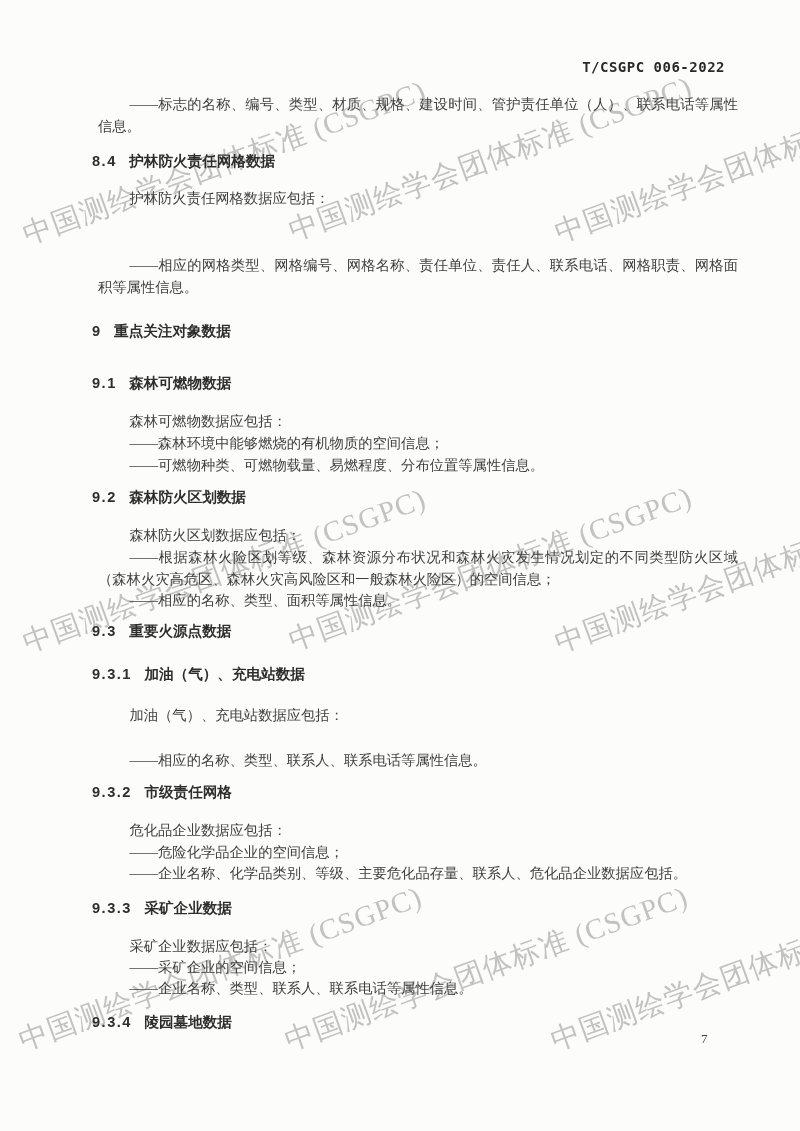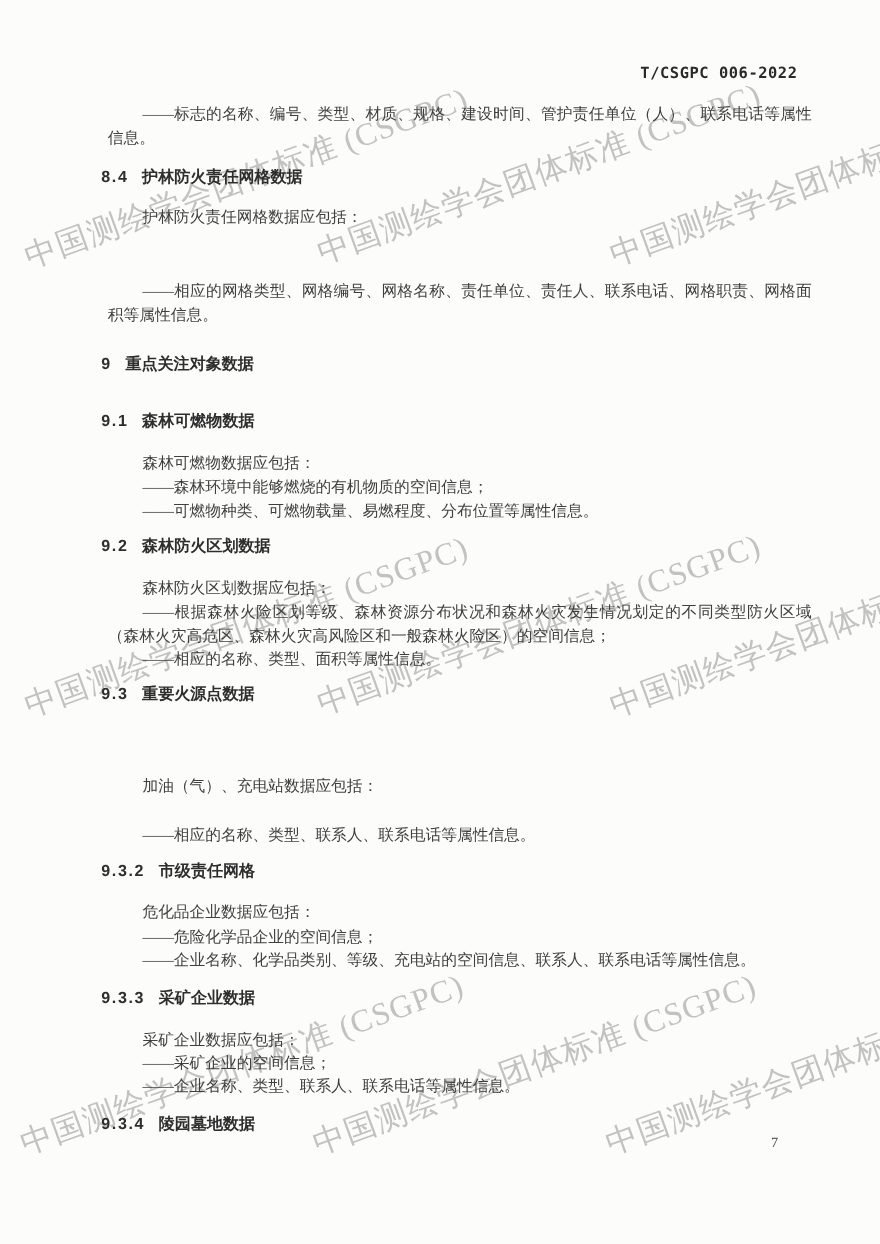--- a/index.html
+++ b/index.html
@@ -89,29 +89,32 @@
       <span class="num">9.2</span><span class="title">森林防火区划数据</span>
     </div>
     <div class="para" style="top:524px">森林防火区划数据应包括：</div>
     <div class="para" style="top:546px">——根据森林火险区划等级、森林资源分布状况和森林火灾发生情况划定的不同类型防火区域（森林火灾高危区、森林火灾高风险区和一般森林火险区）的空间信息；</div>
     <div class="para" style="top:589px">——相应的名称、类型、面积等属性信息。</div>
 
     <div class="heading" style="top:622px">
       <span class="num">9.3</span><span class="title">重要火源点数据</span>
     </div>
 
+    <div class="heading" style="top:665px">
+      <span class="num">9.3.1</span><span class="title">加油（气）、充电站数据</span>
+    </div>
     <div class="para" style="top:704px">加油（气）、充电站数据应包括：</div>
     <div class="para" style="top:749px">——相应的名称、类型、联系人、联系电话等属性信息。</div>
 
     <div class="heading" style="top:783px">
       <span class="num">9.3.2</span><span class="title">市级责任网格</span>
     </div>
     <div class="para" style="top:819px">危化品企业数据应包括：</div>
     <div class="para" style="top:841px">——危险化学品企业的空间信息；</div>
-    <div class="para" style="top:862px">——企业名称、化学品类别、等级、充电站的空间信息、联系人、联系电话等属性信息。</div>
+    <div class="para" style="top:862px">——企业名称、化学品类别、等级、主要危化品存量、联系人、危化品企业数据应包括。</div>
 
     <div class="heading" style="top:899px">
       <span class="num">9.3.3</span><span class="title">采矿企业数据</span>
     </div>
     <div class="para" style="top:935px">采矿企业数据应包括：</div>
     <div class="para" style="top:956px">——采矿企业的空间信息；</div>
     <div class="para" style="top:977px">——企业名称、类型、联系人、联系电话等属性信息。</div>
 
     <div class="heading" style="top:1013px">
       <span class="num">9.3.4</span><span class="title">陵园墓地数据</span>

